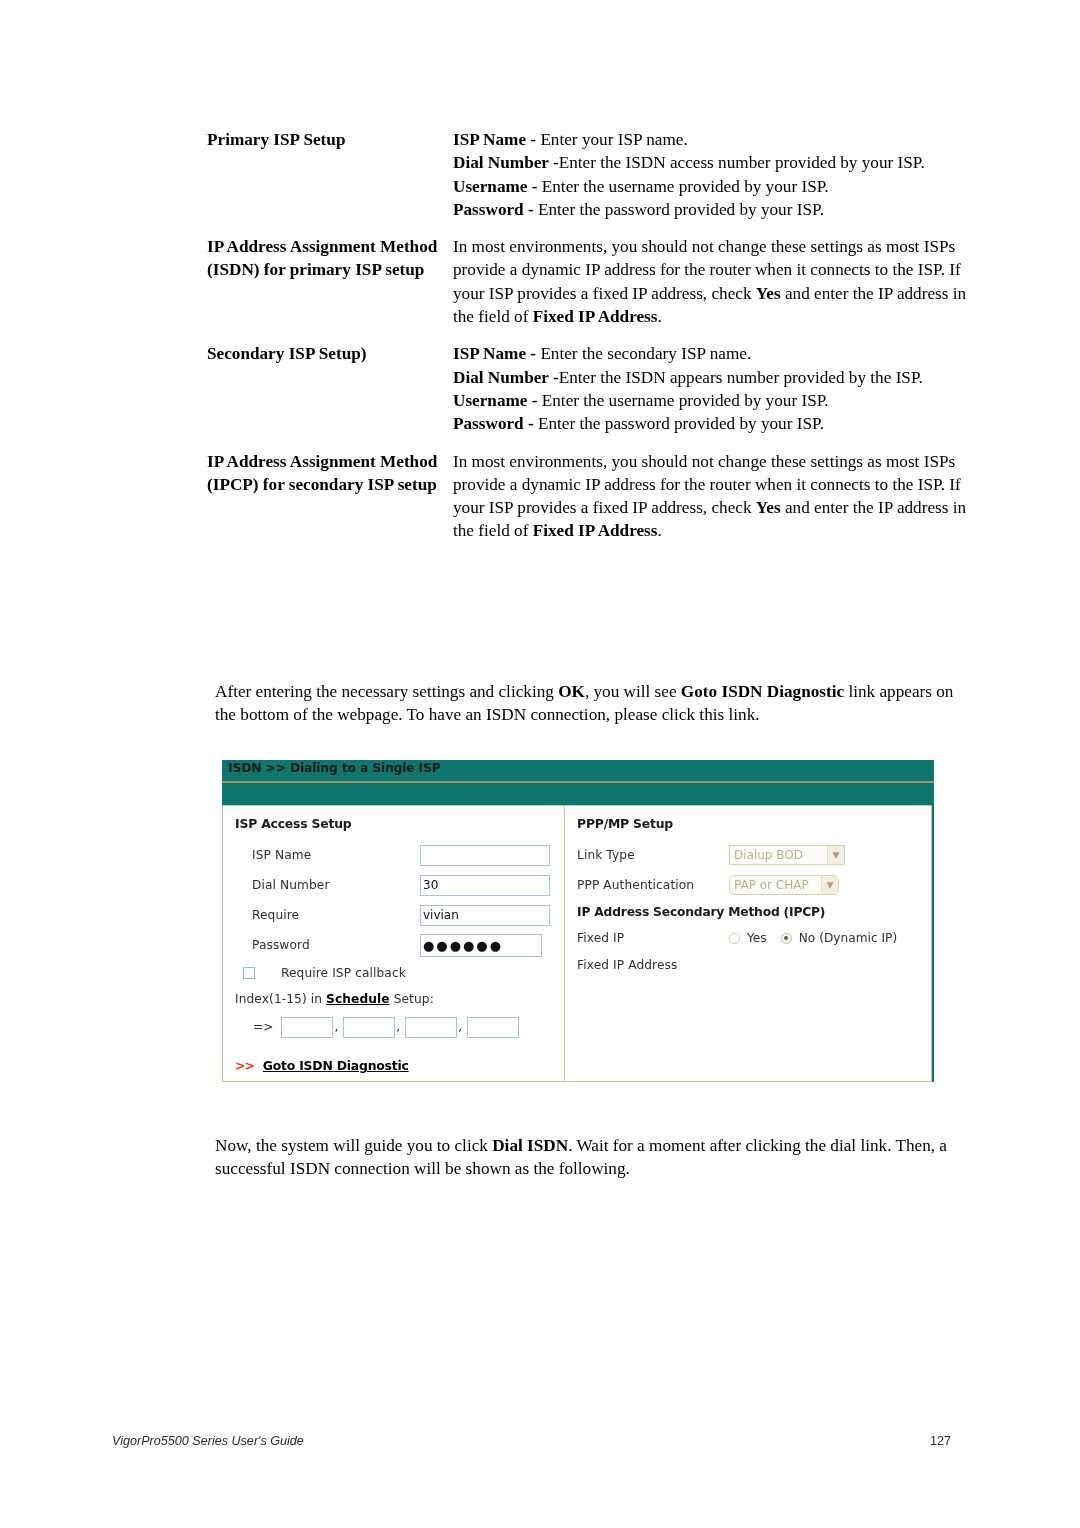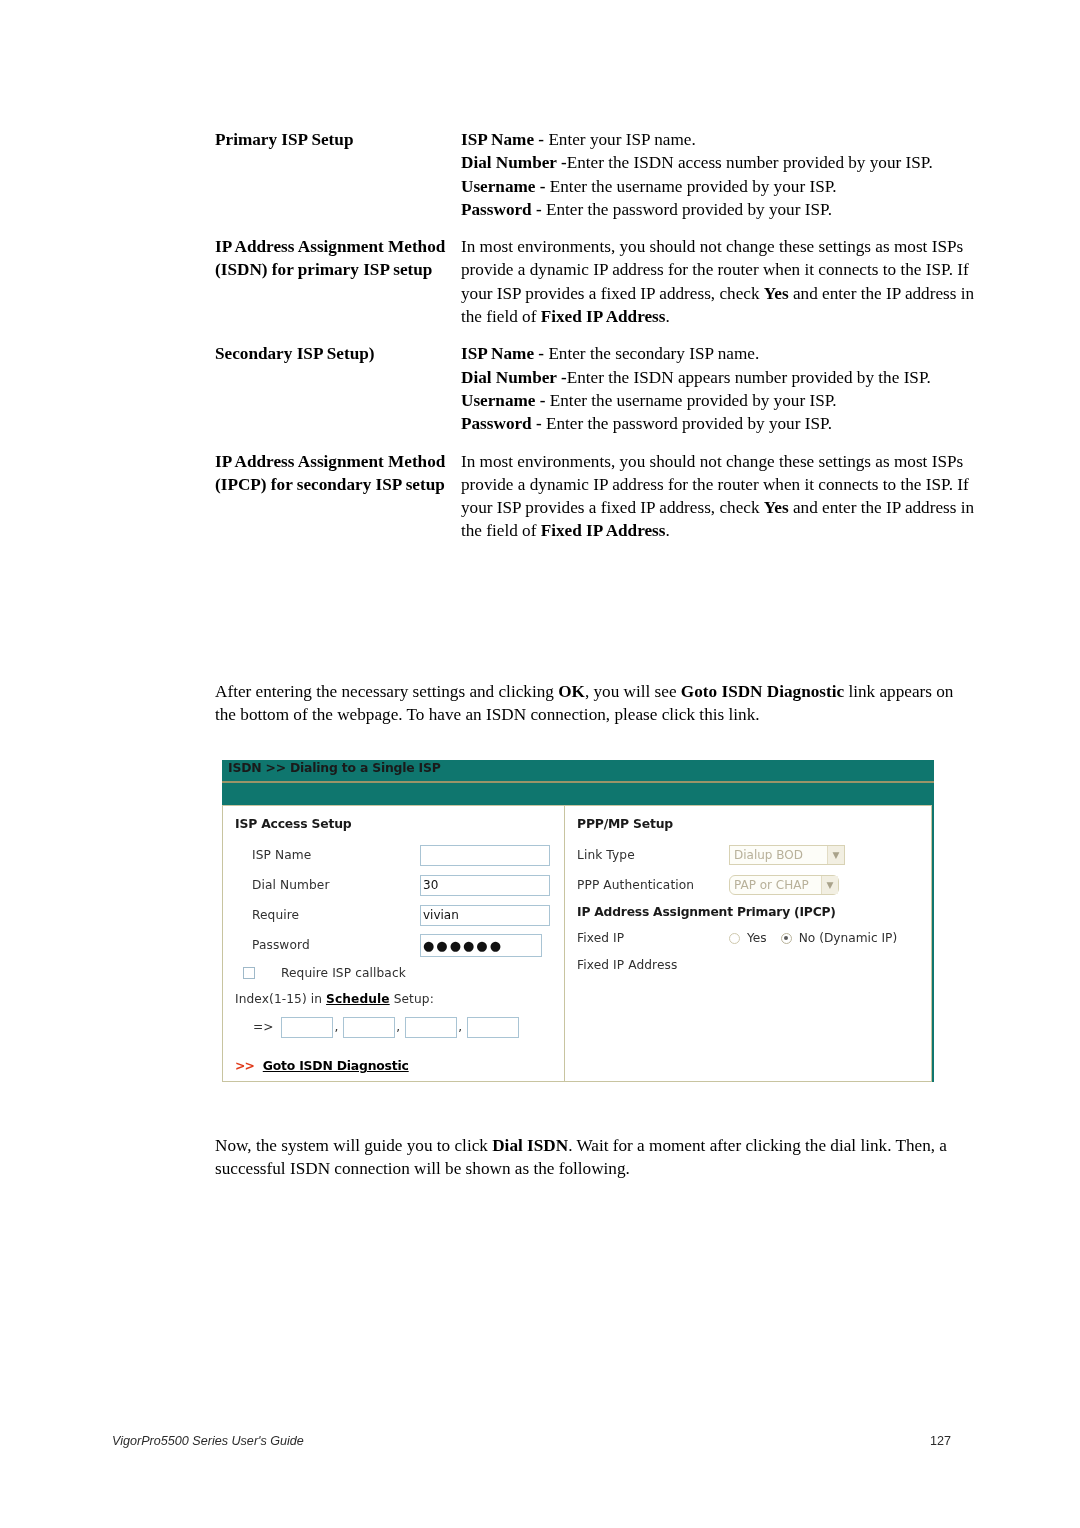--- a/index.html
+++ b/index.html
@@ -12,21 +12,21 @@
     height: 1528px;
     position: relative;
     font-family: "Liberation Serif", serif;
     color: #000;
     overflow: hidden;
   }
 
   
   .deflist {
     position: absolute;
-    left: 215px;
+    left: 207px;
     top: 128px;
     width: 760px;
   }
   .defrow {
     display: flex;
     align-items: flex-start;
     margin-bottom: 14px;
   }
   .defterm {
     width: 246px;
@@ -409,21 +409,21 @@
 
       <div class="frow">
         <div class="flabel">PPP Authentication</div>
         <div class="select sel-auth">
           <span>PAP or CHAP</span>
           <span class="caret">▼</span>
         </div>
       </div>
 
 
-      <div class="subhead">IP Address Assignment Primary (IPCP)</div>
+      <div class="subhead">IP Address Secondary Method (IPCP)</div>
 
       <div class="radiorow">
         <div class="flabel">Fixed IP</div>
         <span class="radio"></span>
         <span class="radio-label">Yes</span>
         <span class="radio on"></span>
         <span class="radio-label">No (Dynamic IP)</span>
       </div>
 
       <div class="frow" style="height:26px;">

